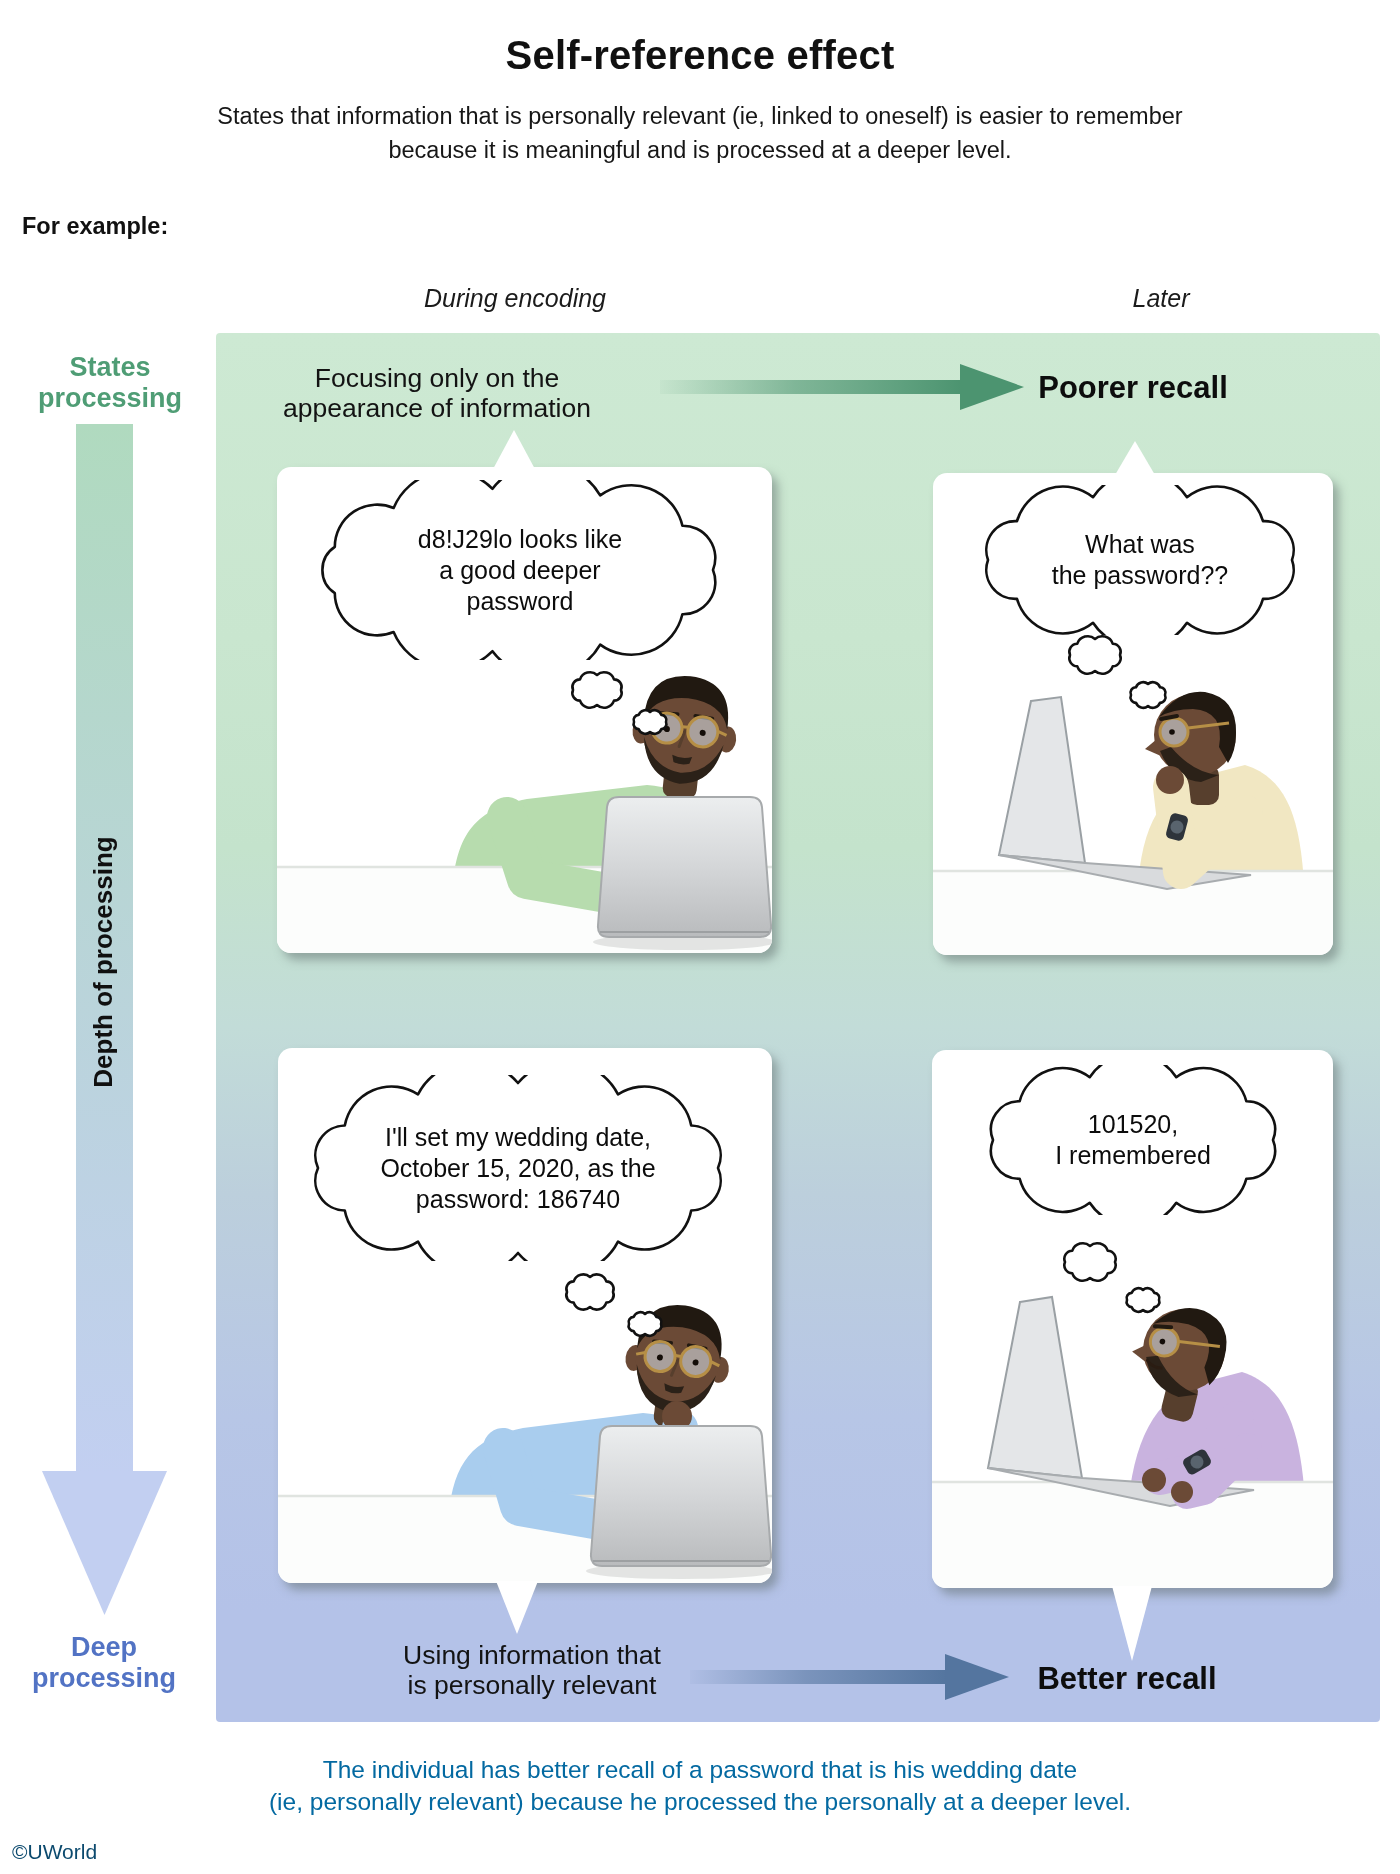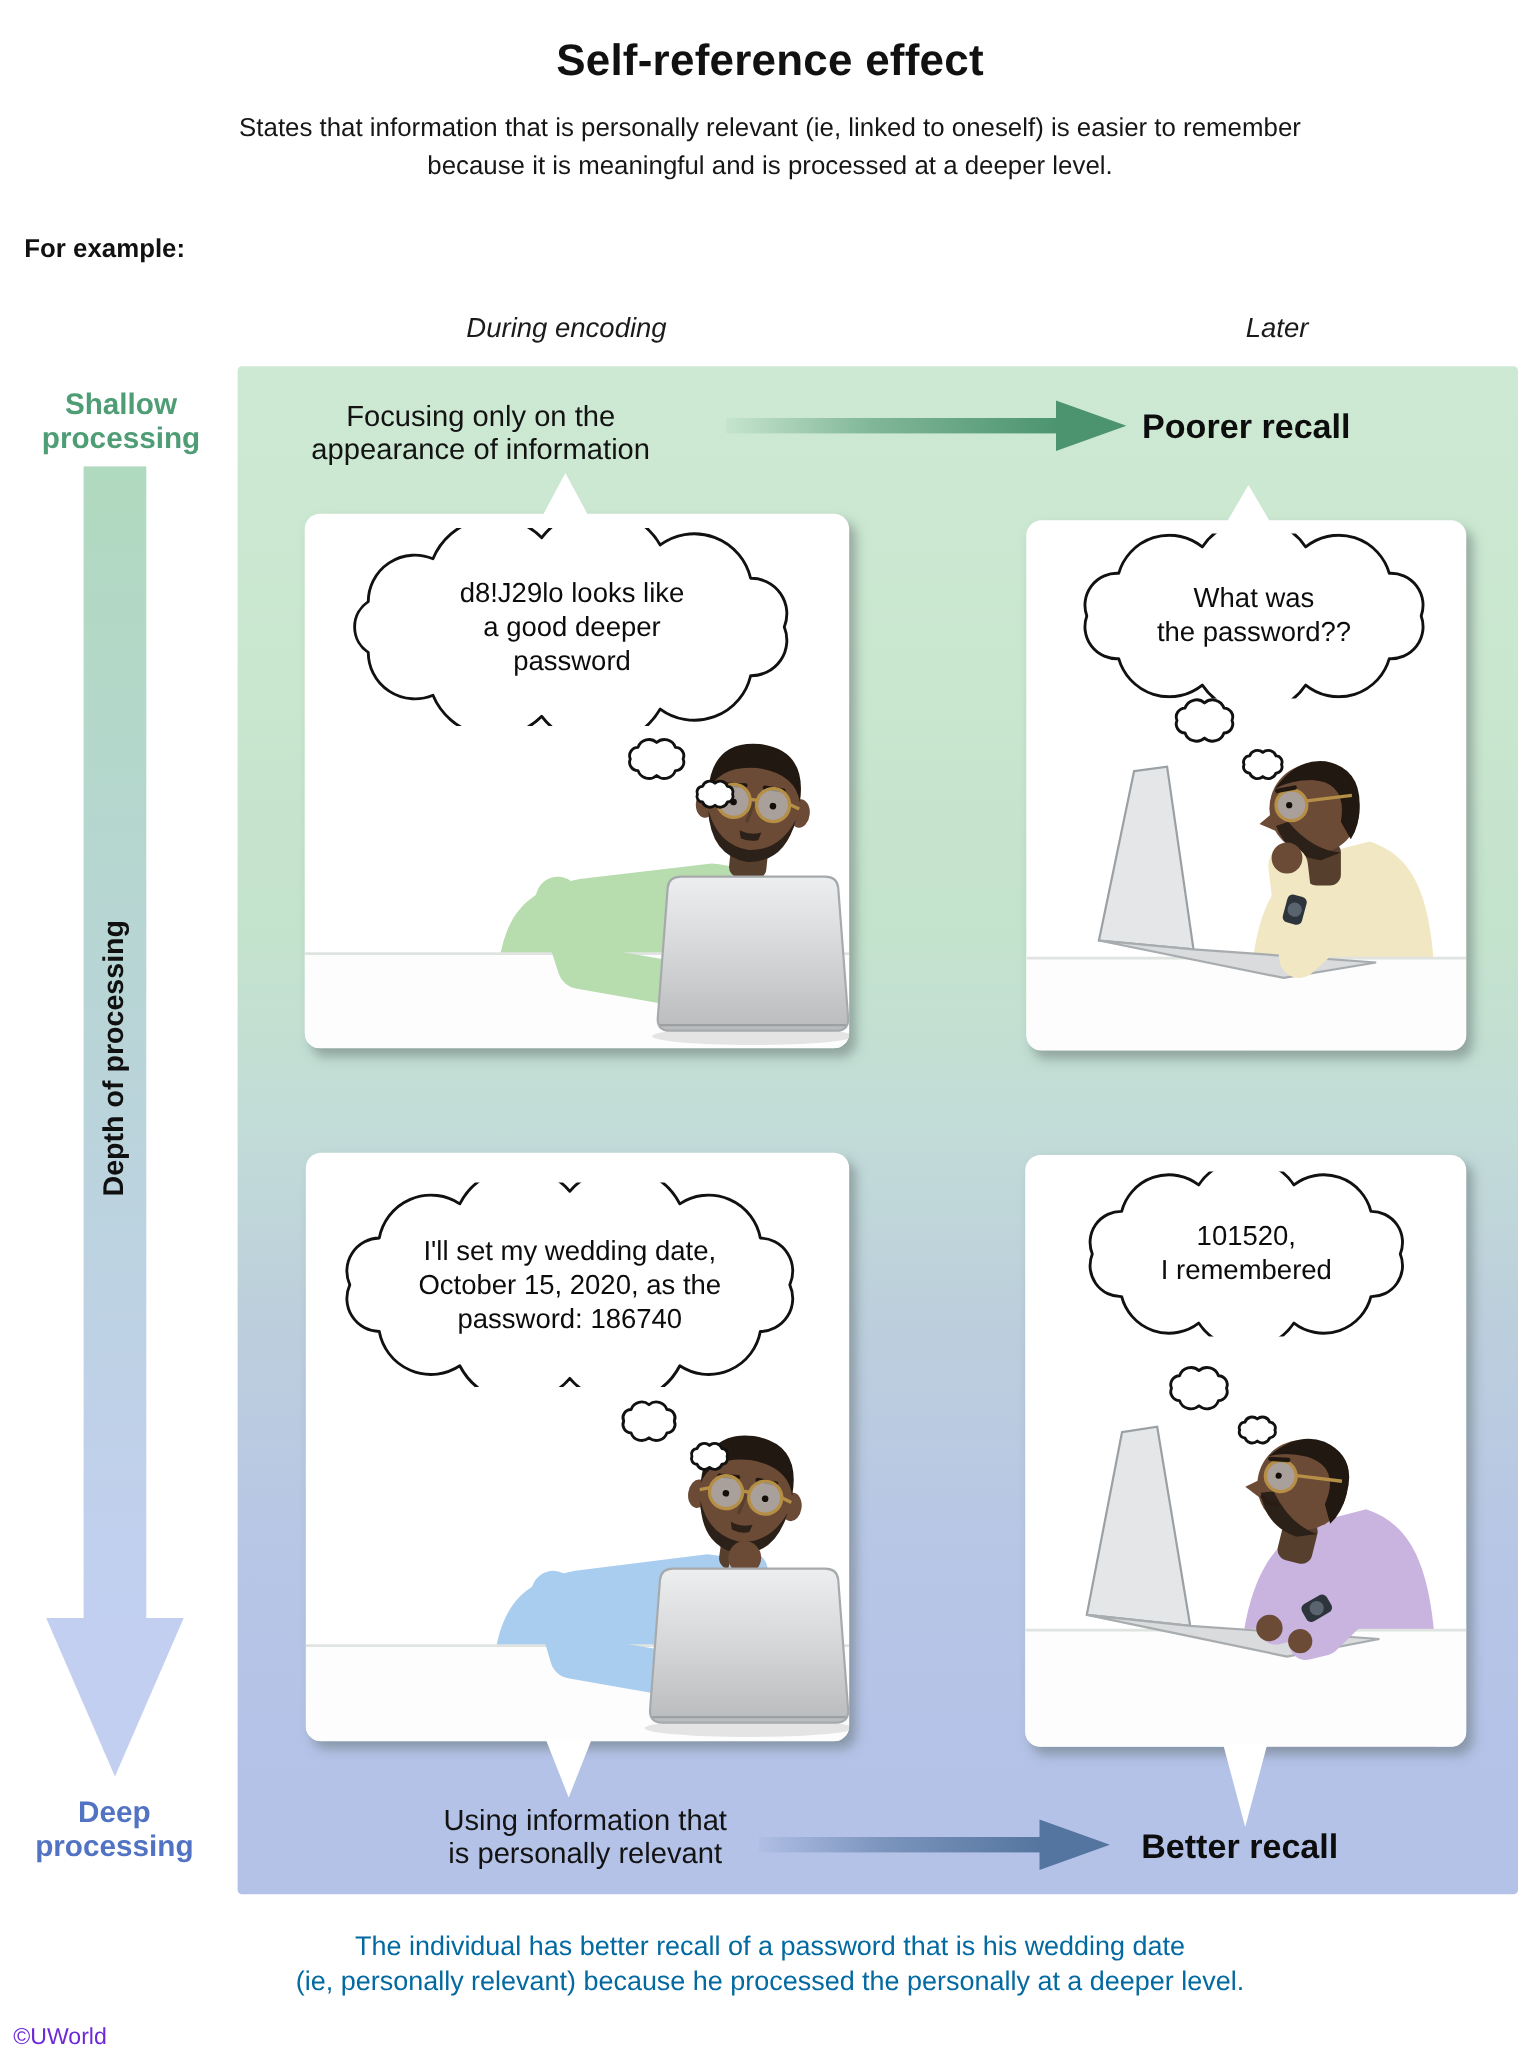--- a/index.html
+++ b/index.html
@@ -58,41 +58,41 @@
   #bubble-br{left:980px;top:1065px;width:306px;height:150px}
   .trail{position:absolute}
   #trail-tl{left:545px;top:660px}
   #trail-tr{left:1060px;top:632px}
   #trail-bl{left:555px;top:1270px}
   #trail-br{left:1055px;top:1240px}
 
   .footer-caption{left:0;width:100%;text-align:center;font-size:24.5px;line-height:32px;color:#0369a1}
   #cap1{top:1754px}
   #cap2{top:1786px}
-  #copyright{left:12px;top:1840px;font-size:21px;color:#6d28d9}
+  #copyright{left:12px;top:1840px;font-size:21px;color:#0c4a6e}
 </style>
 </head>
 <body>
 
 <div id="page">
 
   <div class="abs title">Self-reference effect</div>
   <div class="abs subtitle">
     <div>States that information that is personally relevant (ie, linked to oneself) is easier to remember</div>
     <div>because it is meaningful and is processed at a deeper level.</div>
   </div>
   <div class="abs example">For example:</div>
 
   <div class="abs colhead" id="col-encoding">During encoding</div>
   <div class="abs colhead" id="col-later">Later</div>
 
   <div class="abs panel"></div>
 
   <div class="abs side-label" id="shallow-label">
-    <div>Shallow</div>
+    <div>States</div>
     <div>processing</div>
   </div>
   <svg class="abs" id="depth-arrow-svg" width="150" height="1200" viewBox="0 0 150 1200">
       <defs>
         <linearGradient id="depthGrad" x1="0" y1="0" x2="0" y2="1">
     <stop offset="0" stop-color="#b0dabf"></stop>
           <stop offset="1" stop-color="#c2cff1"></stop>
         </linearGradient>
       </defs>
     <rect x="46" y="4" width="57" height="1049" fill="url(#depthGrad)"></rect>

